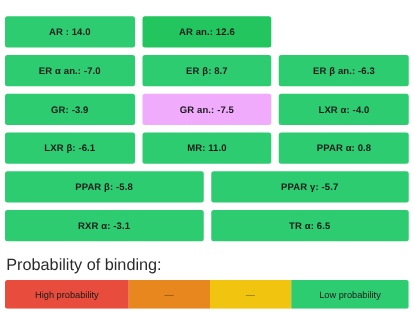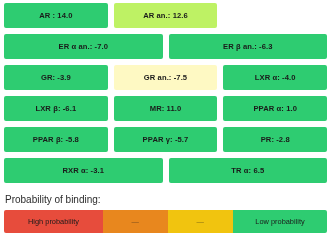--- a/index.html
+++ b/index.html
@@ -10,21 +10,21 @@
     width: 331px;
     height: 250px;
     background: #ffffff;
     font-family: "Liberation Sans", sans-serif;
     overflow: hidden;
   }
   .wrap {
     width: 331px;
     height: 250px;
     box-sizing: border-box;
-    padding: 3px 4px 0 4px;
+    padding: 13px 4px 0 4px;
     display: flex;
     flex-direction: column;
   }
   .grid {
     display: flex;
     flex-direction: column;
     gap: 6px;
   }
   .row {
     display: flex;
@@ -41,21 +41,21 @@
     font-weight: bold;
     color: #1a1a1a;
     letter-spacing: 0.1px;
     white-space: nowrap;
     overflow: hidden;
   }
   .legend-block {
     margin-top: 11px;
   }
   .legend-title {
-    font-size: 10px;
+    font-size: 13px;
     color: #2b2b2b;
     margin-bottom: 5px;
     padding-left: 1px;
     white-space: nowrap;
   }
   .legend-bar {
     display: flex;
     height: 23px;
     border-radius: 2px;
     overflow: hidden;
@@ -81,45 +81,45 @@
 </style>
 </head>
 <body>
 
 <div class="wrap">
 
   <div class="grid">
 
     <div class="row">
       <div class="cell" style="background-color: rgb(46, 204, 113);">AR : 14.0</div>
-      <div class="cell" style="background-color: #bef264;">AR an.: 12.6</div>
+      <div class="cell" style="background-color: #22c55e;">AR an.: 12.6</div>
       <div class="cell" style="background-color: rgb(46, 204, 113); margin-top: 32px;">ER α: -4.0</div>
     </div>
 
     <div class="row">
       <div class="cell" style="background-color: rgb(46, 204, 113);">ER α an.: -7.0</div>
+      <div class="cell" style="background-color: rgb(46, 204, 113);">ER β: 8.7</div>
       <div class="cell" style="background-color: rgb(46, 204, 113);">ER β an.: -6.3</div>
     </div>
 
     <div class="row">
       <div class="cell" style="background-color: rgb(46, 204, 113);">GR: -3.9</div>
-      <div class="cell" style="background-color: #fef9c3;">GR an.: -7.5</div>
+      <div class="cell" style="background-color: #f0abfc;">GR an.: -7.5</div>
       <div class="cell" style="background-color: rgb(46, 204, 113);">LXR α: -4.0</div>
     </div>
 
     <div class="row">
       <div class="cell" style="background-color: rgb(46, 204, 113);">LXR β: -6.1</div>
       <div class="cell" style="background-color: rgb(46, 204, 113);">MR: 11.0</div>
-      <div class="cell" style="background-color: rgb(46, 204, 113);">PPAR α: 1.0</div>
+      <div class="cell" style="background-color: rgb(46, 204, 113);">PPAR α: 0.8</div>
     </div>
 
     <div class="row">
       <div class="cell" style="background-color: rgb(46, 204, 113);">PPAR β: -5.8</div>
       <div class="cell" style="background-color: rgb(46, 204, 113);">PPAR γ: -5.7</div>
-      <div class="cell" style="background-color: rgb(46, 204, 113);">PR: -2.8</div>
     </div>
 
     <div class="row">
       <div class="cell" style="background-color: rgb(46, 204, 113);">RXR α: -3.1</div>
       <div class="cell" style="background-color: rgb(46, 204, 113);">TR α: 6.5</div>
     </div>
 
   </div>
 
   <div class="legend-block">

